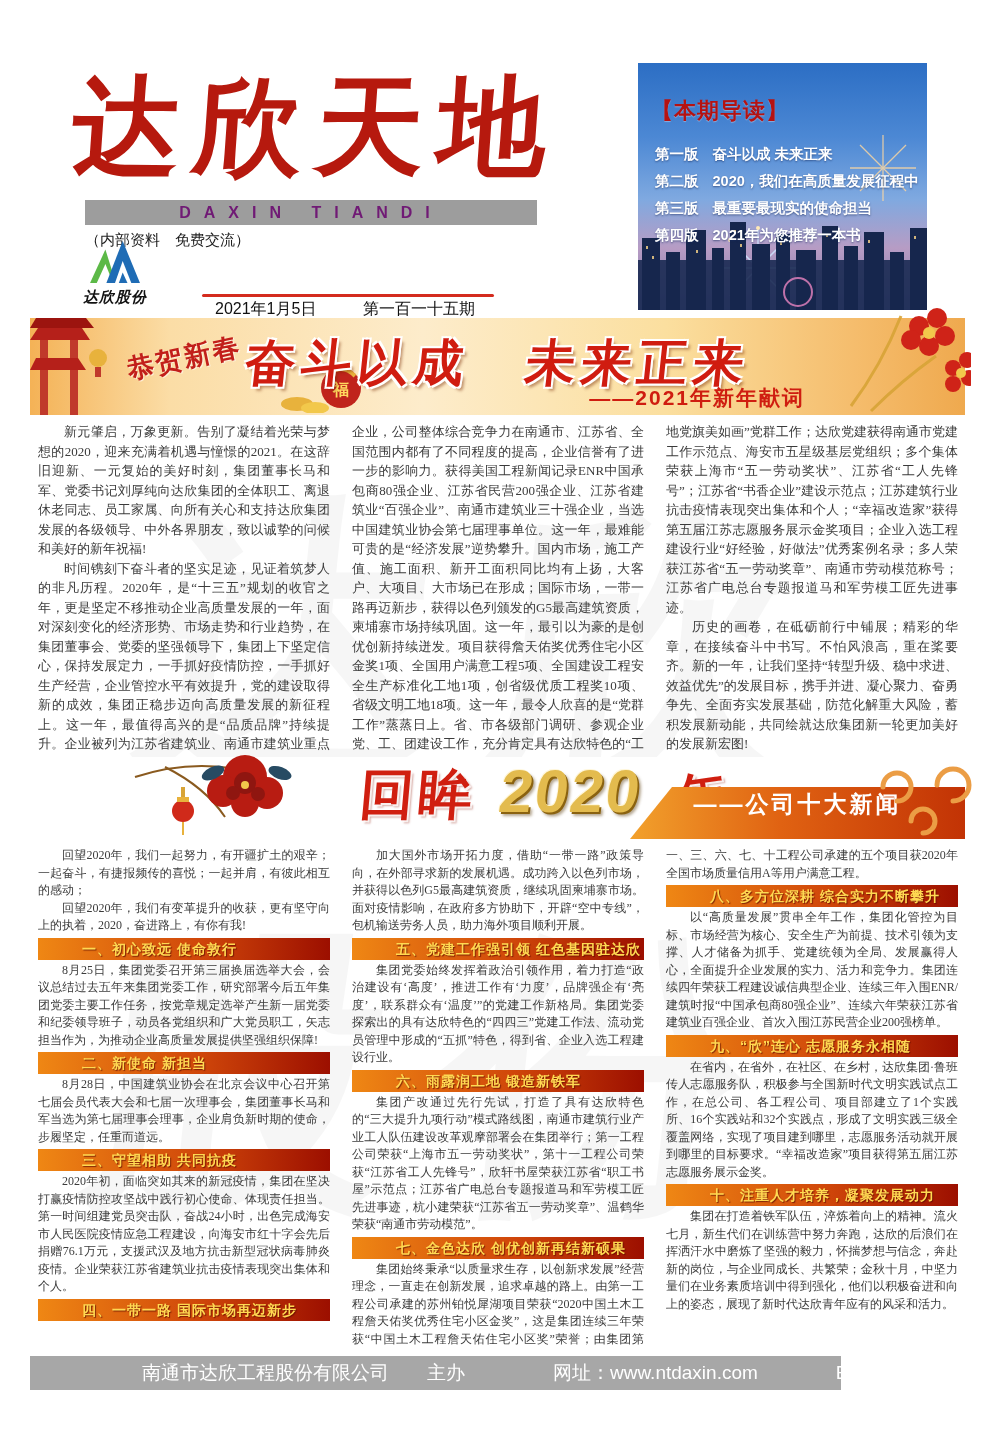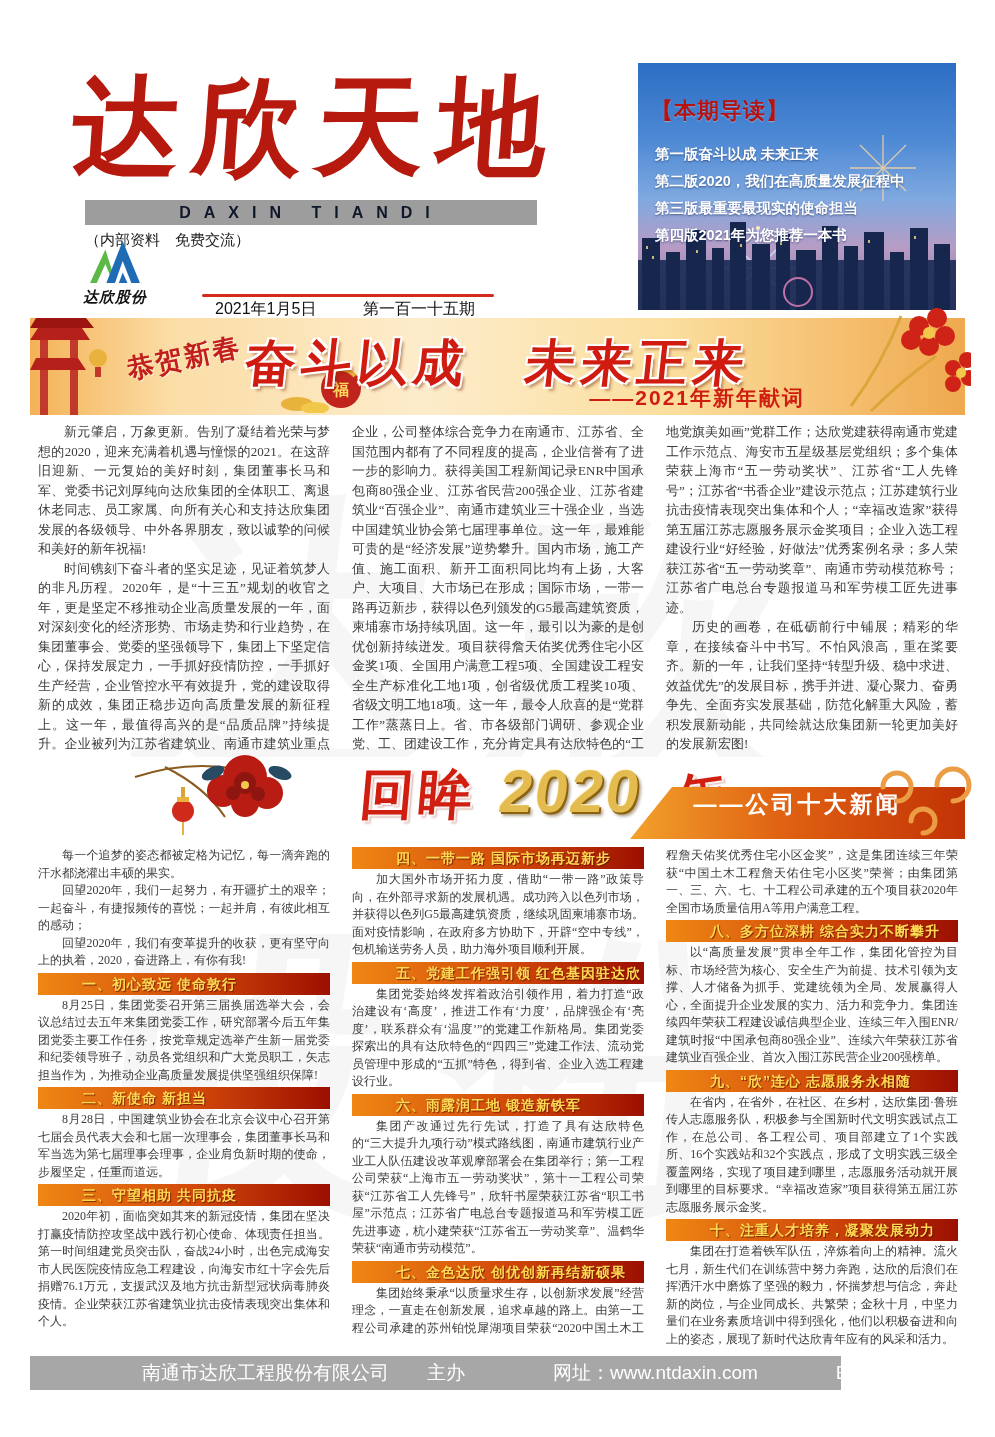--- a/index.html
+++ b/index.html
@@ -8,21 +8,21 @@
     font-family:"Liberation Serif","DejaVu Serif",serif;overflow:hidden;
   }
   
   .mast-title{
     position:absolute;left:72px;top:58px;width:530px;height:145px;
     font-size:108px;line-height:140px;font-weight:900;color:#b6190e;
     letter-spacing:14px;transform:skewX(-4deg);white-space:nowrap;
   }
   .mast-en{
     position:absolute;left:85px;top:200px;width:452px;height:25px;background:#9d9d9d;
-    color:#0f172a;font-family:"Liberation Sans","DejaVu Sans",sans-serif;
+    color:#701a75;font-family:"Liberation Sans","DejaVu Sans",sans-serif;
     font-size:16px;font-weight:bold;letter-spacing:13px;text-align:center;line-height:25px;
   }
   .mast-note{
     position:absolute;left:85px;top:231px;width:452px;text-align:left;
     font-size:15px;color:#1c1c1c;font-family:"Liberation Sans","DejaVu Sans",sans-serif;
   }
   .logo{position:absolute;left:80px;top:238px;width:70px;height:72px;text-align:center;}
   .logo-text{font-size:15px;font-weight:bold;color:#111;font-style:italic;letter-spacing:1px;margin-top:-2px;}
   .slogan-band{
     position:absolute;left:150px;top:247px;width:462px;height:46px;
@@ -37,35 +37,35 @@
     font-style:italic;
   }
   .band-tree{position:absolute;pointer-events:none;}
   .red-rule{position:absolute;left:202px;top:294px;width:292px;height:3px;background:#d42b1e;border-radius:2px;}
   .date-row{
     position:absolute;left:215px;top:299px;width:260px;display:flex;justify-content:space-between;
     font-size:16px;color:#111;font-family:"Liberation Sans","DejaVu Sans",sans-serif;
   }
   
   .digest{
-    position:absolute;left:638px;top:63px;width:318px;height:247px;overflow:hidden;
+    position:absolute;left:638px;top:63px;width:289px;height:247px;overflow:hidden;
     background:linear-gradient(180deg,#2c6ec4 0%,#4c88d4 30%,#7fa9e0 55%,#b79cc4 75%,#7d76ad 100%);
   }
   .digest-sky{position:absolute;left:0;bottom:0;width:100%;height:110px;}
   .digest-heading{
     position:absolute;left:13px;top:33px;font-size:22px;font-weight:900;color:#b51212;
     font-family:"Liberation Sans","DejaVu Sans",sans-serif;letter-spacing:1px;
     text-shadow:0 1px 1px rgba(255,255,255,.35);
   }
   .digest-list{position:absolute;left:17px;top:78px;}
   .digest-row{
     color:#ffffff;font-size:14.5px;font-weight:bold;line-height:27px;white-space:nowrap;
     font-family:"Liberation Sans","DejaVu Sans",sans-serif;text-shadow:0 1px 2px rgba(20,40,90,.6);
   }
-  .digest-row .lbl{}
+  .digest-row .lbl{margin-right:14px;}
   .fw{position:absolute;pointer-events:none;}
   
   .banner1{
     position:absolute;left:30px;top:318px;width:935px;height:97px;overflow:visible;
     background:linear-gradient(90deg,#f4b256 0%,#fbdda6 15%,#fdeccb 42%,#fbdf9f 68%,#f5bd6d 88%,#efa94e 100%);
   }
   .greet-stamp{
     position:absolute;left:96px;top:22px;font-size:27px;font-weight:900;color:#c21f1a;
     transform:rotate(-12deg);letter-spacing:2px;text-shadow:1px 1px 0 rgba(255,255,255,.6);
   }
@@ -343,21 +343,20 @@
         <g fill="none" stroke="#eb9d45" stroke-width="5" stroke-linecap="round">
           <path d="M20 30 a14 14 0 1 1 14 14"></path>
           <path d="M48 64 a12 12 0 1 1 12 12"></path>
           <path d="M74 28 a16 16 0 1 1 16 16"></path>
         </g>
       </svg>
     </span>
   </div>
 
   <div class="article2">
-    <p>每一个追梦的姿态都被定格为记忆，每一滴奔跑的汗水都浇灌出丰硕的果实。</p>
     <p>回望2020年，我们一起努力，有开疆扩土的艰辛；一起奋斗，有捷报频传的喜悦；一起并肩，有彼此相互的感动；</p>
     <p>回望2020年，我们有变革提升的收获，更有坚守向上的执着，2020，奋进路上，有你有我!</p>
 
     <div class="secbar">一、初心致远  使命敦行</div>
     <p>8月25日，集团党委召开第三届换届选举大会，会议总结过去五年来集团党委工作，研究部署今后五年集团党委主要工作任务，按党章规定选举产生新一届党委和纪委领导班子，动员各党组织和广大党员职工，矢志担当作为，为推动企业高质量发展提供坚强组织保障!</p>
     <div class="secbar">二、新使命  新担当</div>
     <p>8月28日，中国建筑业协会在北京会议中心召开第七届会员代表大会和七届一次理事会，集团董事长马和军当选为第七届理事会理事，企业肩负新时期的使命，步履坚定，任重而道远。</p>
     <div class="secbar">三、守望相助  共同抗疫</div>
     <p>2020年初，面临突如其来的新冠疫情，集团在坚决打赢疫情防控攻坚战中践行初心使命、体现责任担当。第一时间组建党员突击队，奋战24小时，出色完成海安市人民医院疫情应急工程建设，向海安市红十字会先后捐赠76.1万元，支援武汉及地方抗击新型冠状病毒肺炎疫情。企业荣获江苏省建筑业抗击疫情表现突出集体和个人。</p>
     <div class="secbar">四、一带一路  国际市场再迈新步</div>

